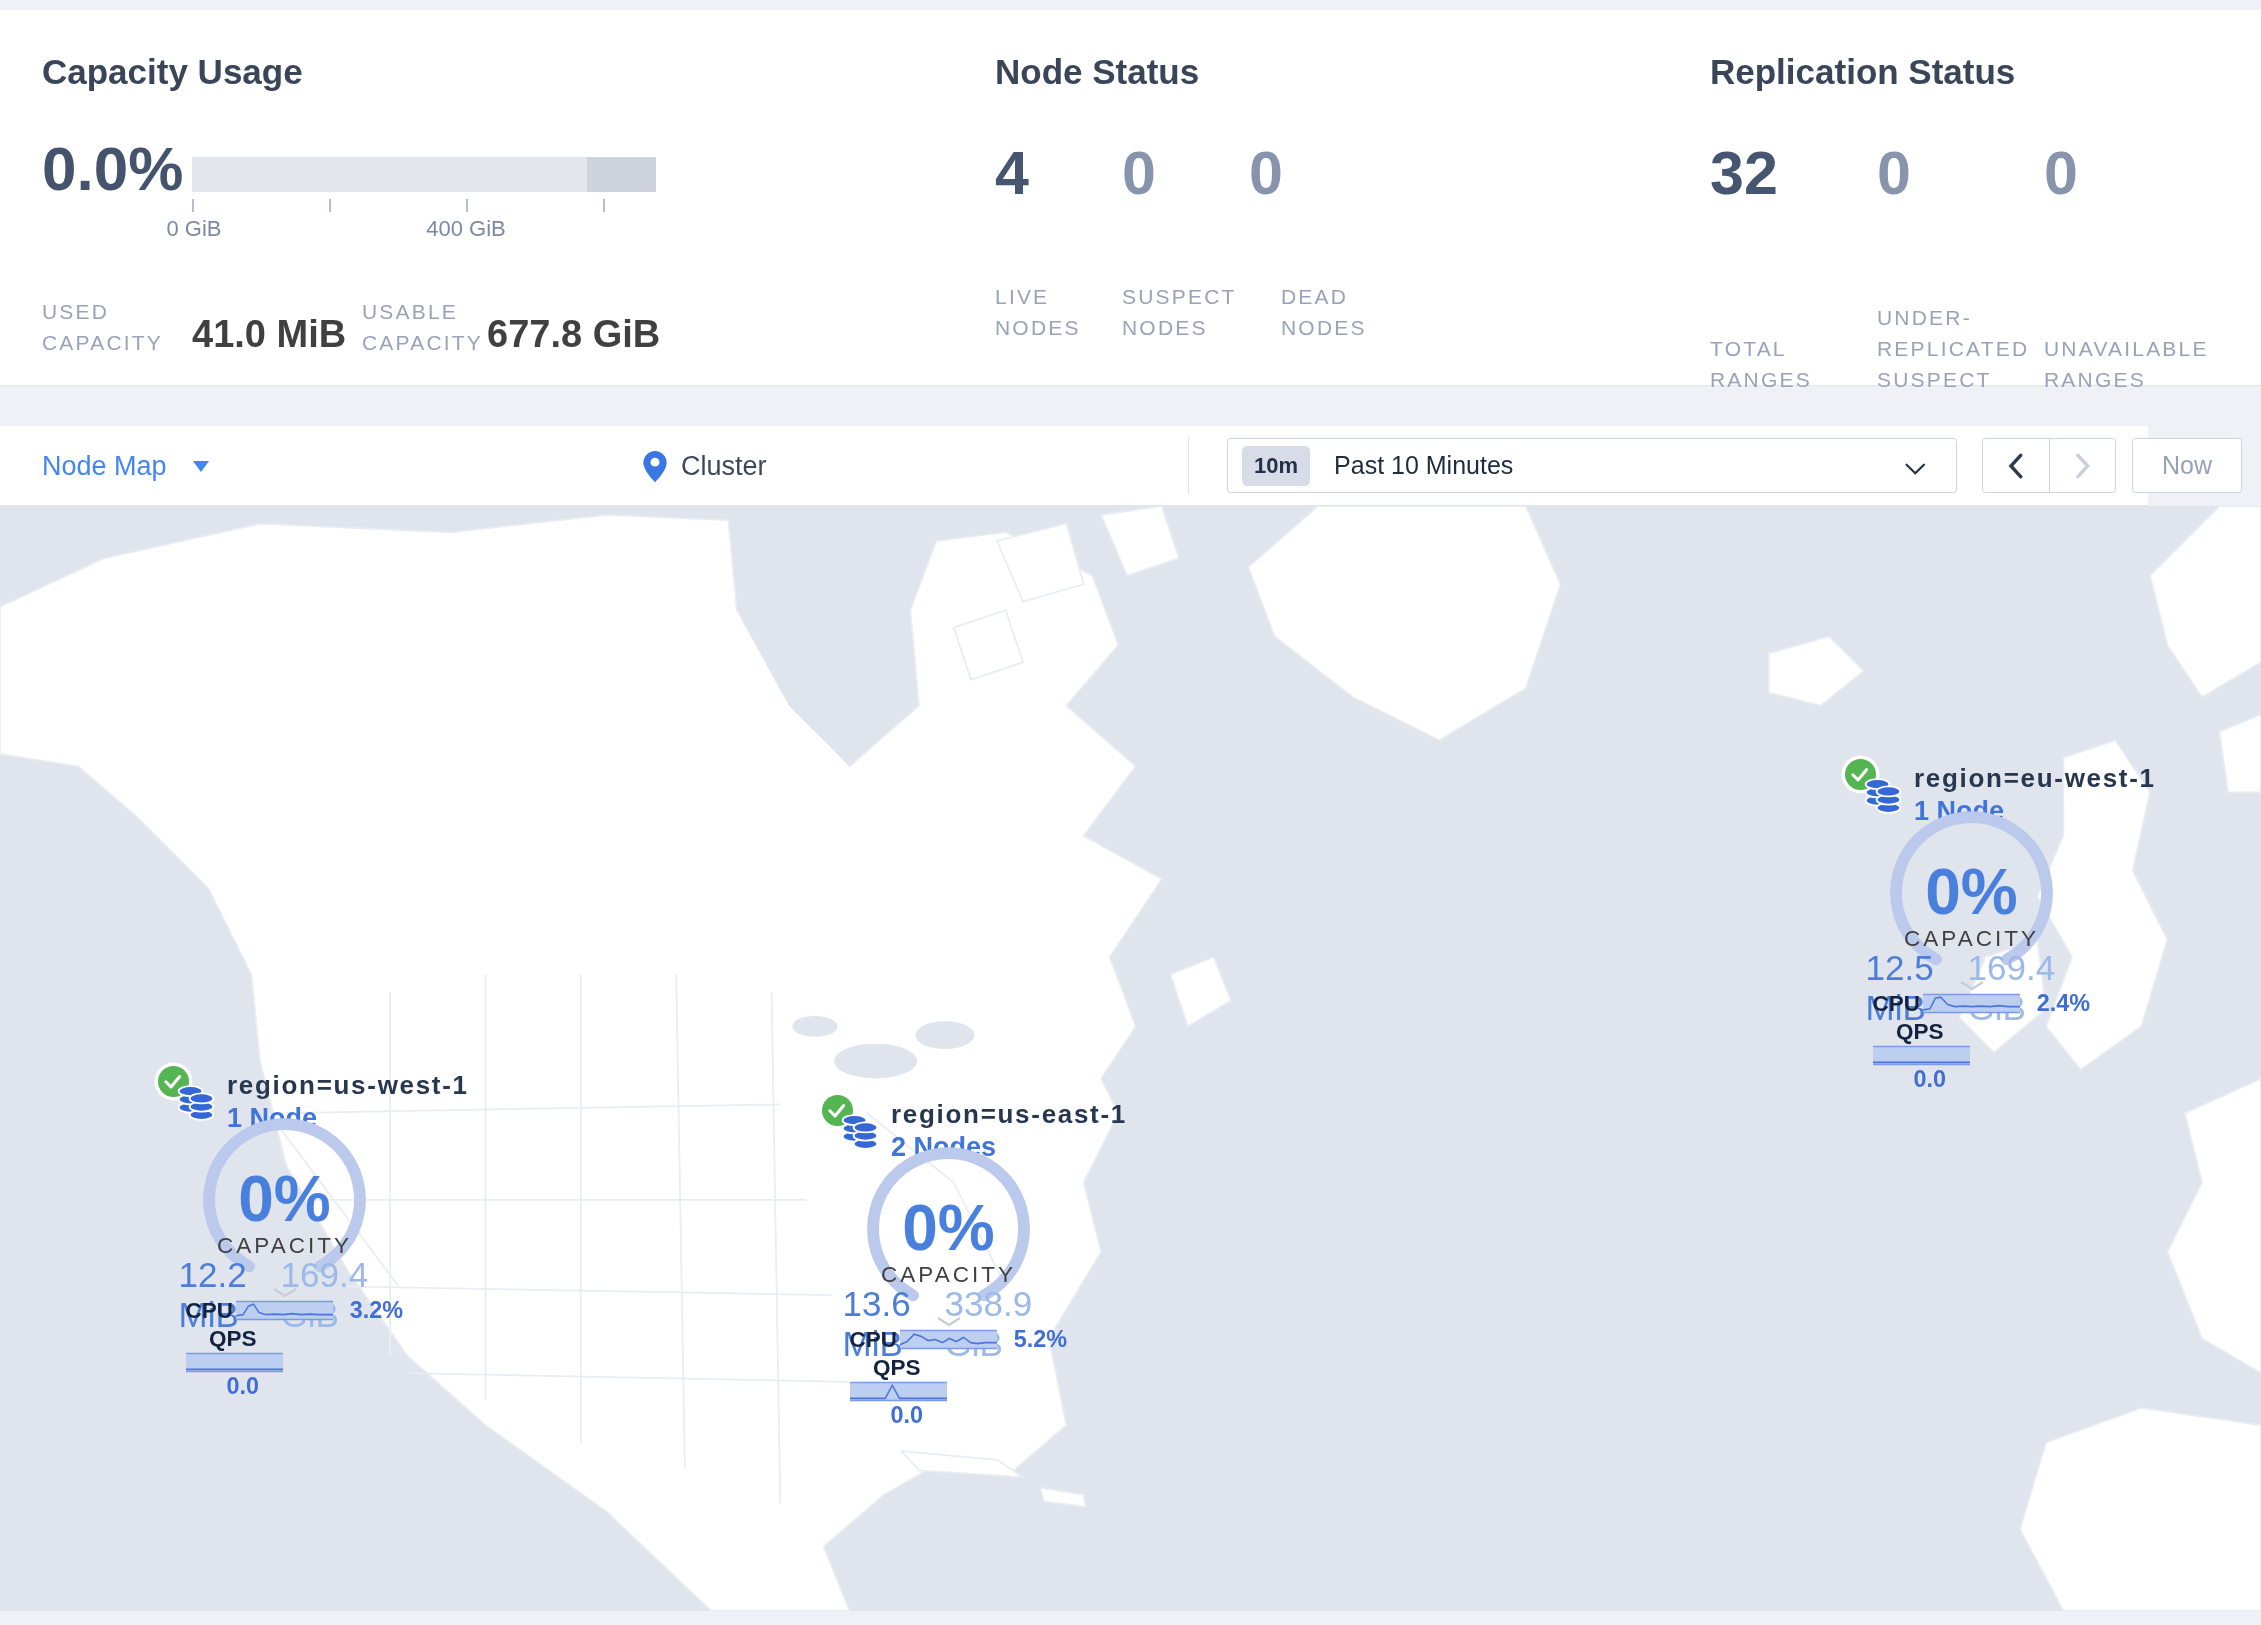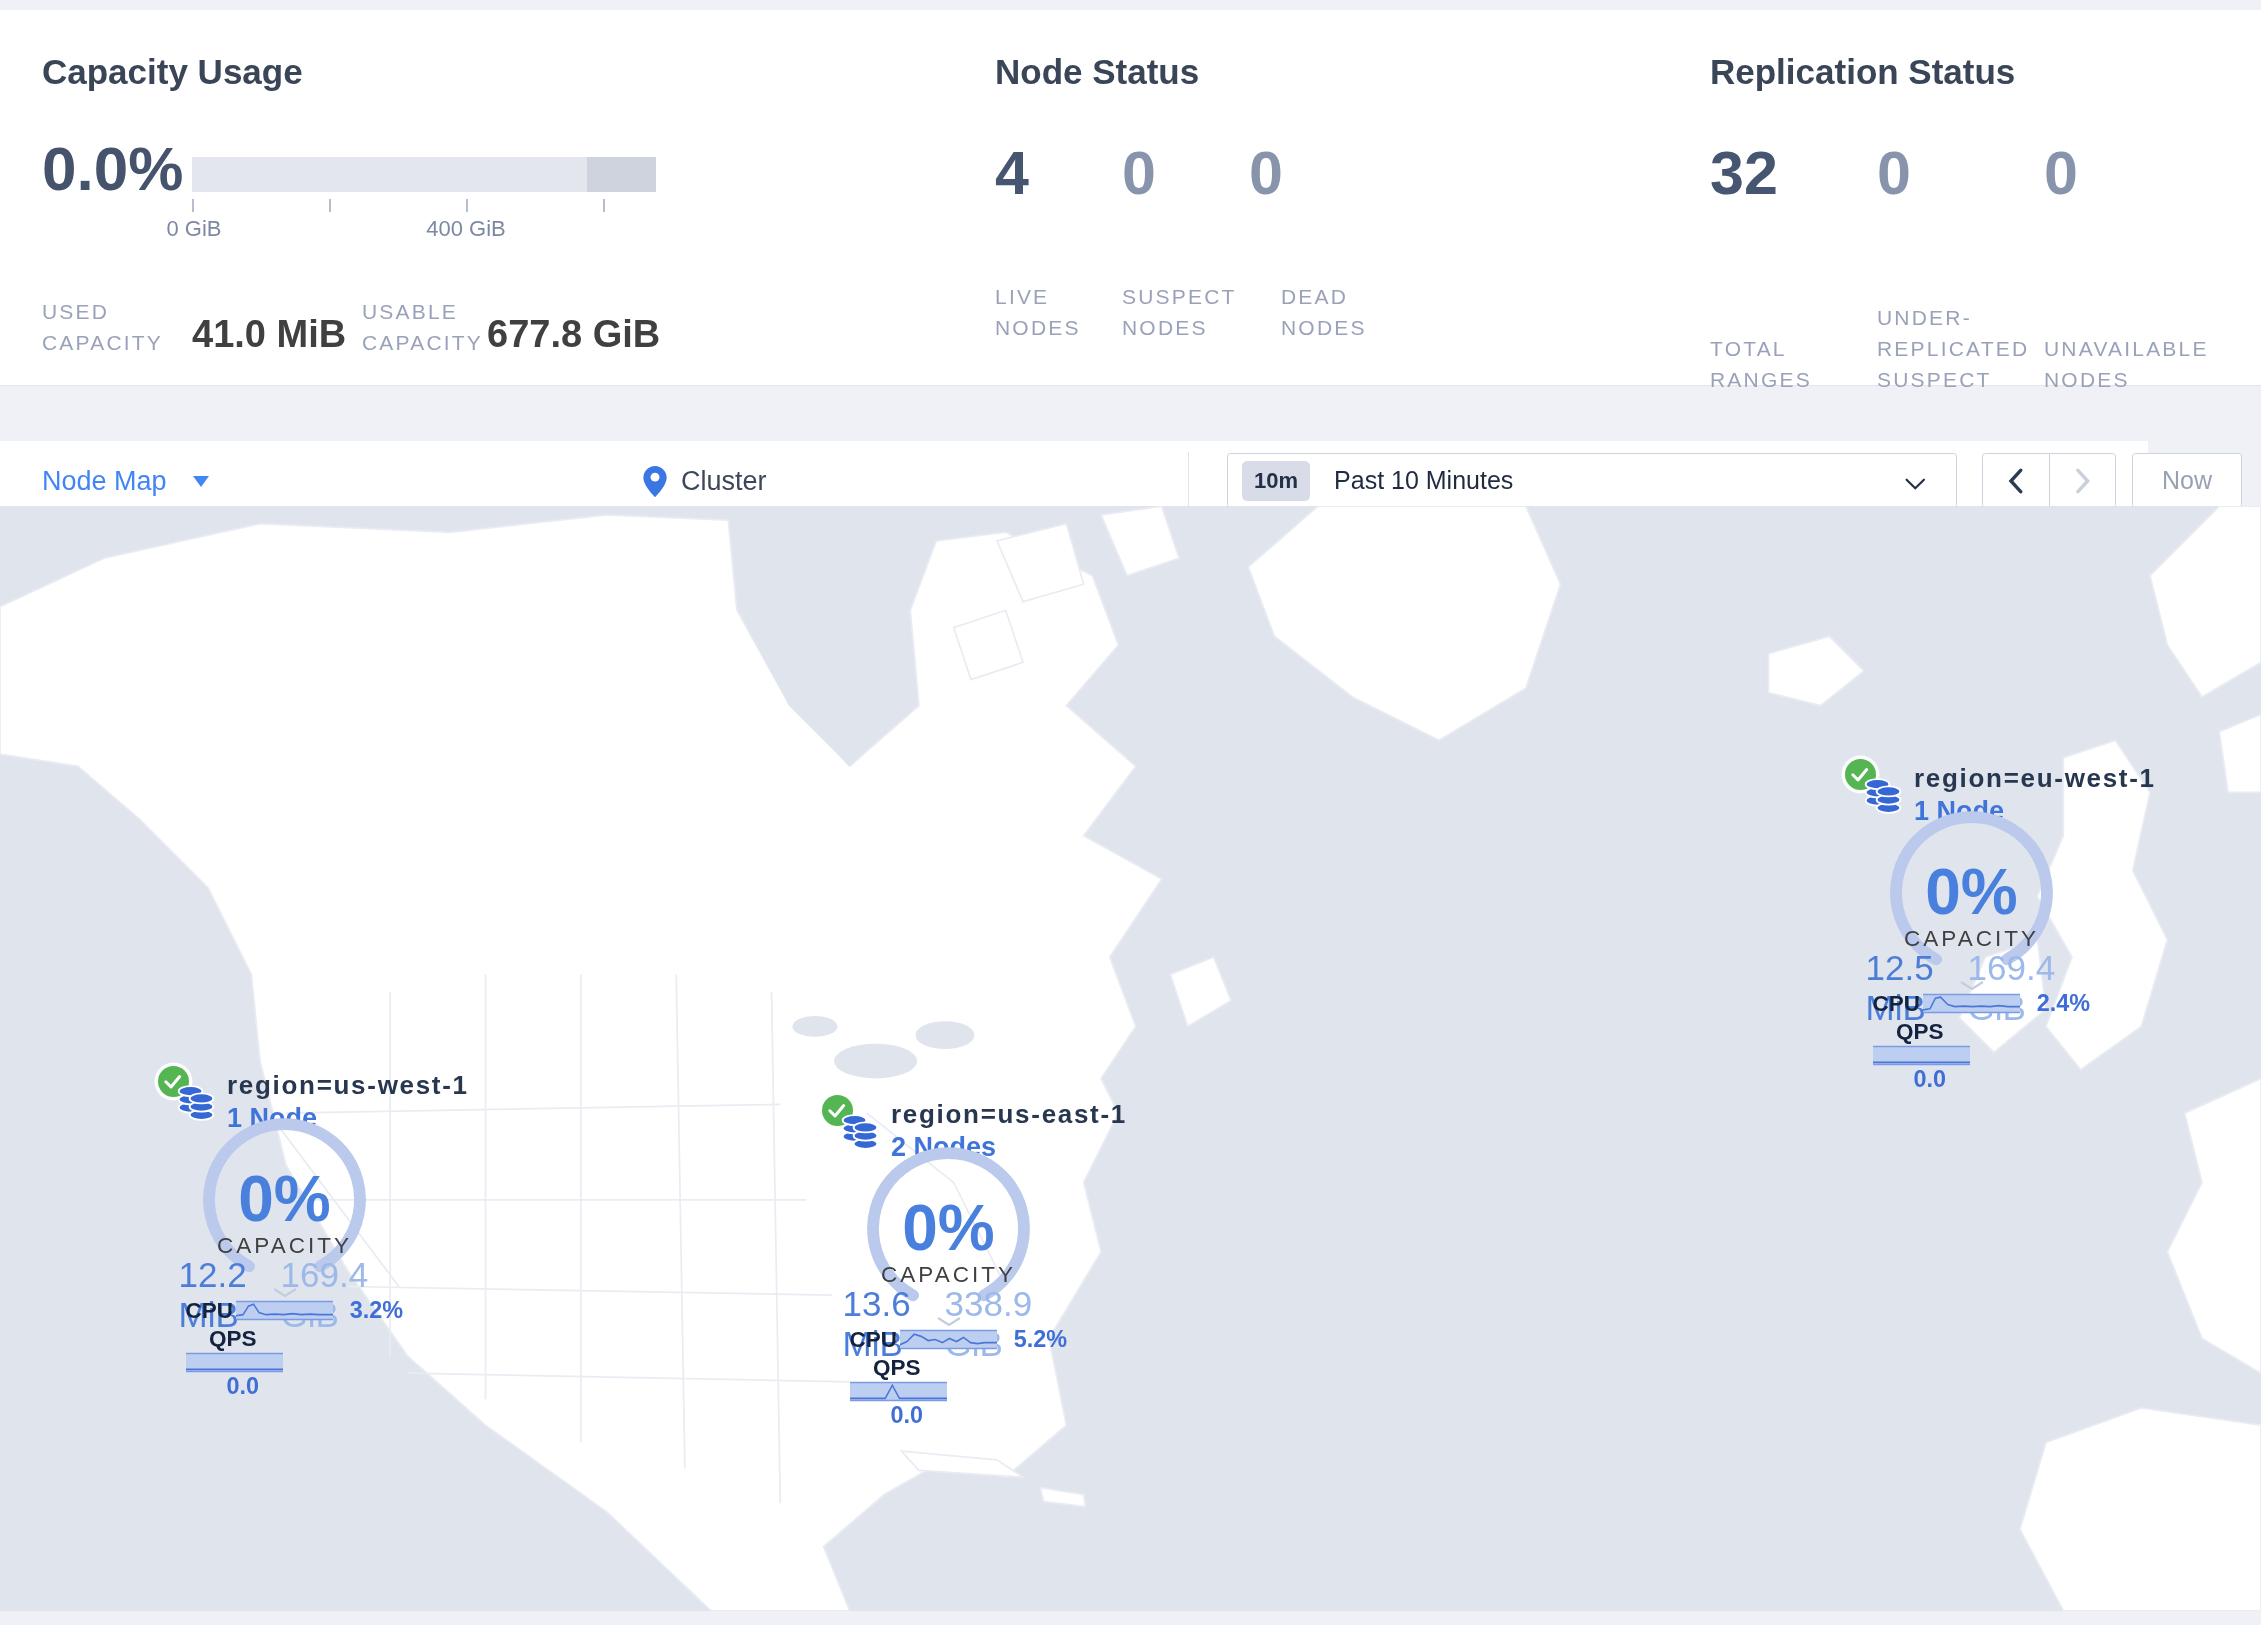--- a/index.html
+++ b/index.html
@@ -18,21 +18,21 @@
   .cap-tick-label { position:absolute; top:206px; font-size:22px; color:#7e89a1; transform:translateX(-50%); white-space:nowrap; }
   .muted-label { font-size:21px; color:#99a2b8; letter-spacing:2.2px; line-height:31px; }
   .stat-value { font-size:38px; font-weight:bold; color:#404040; }
   .stat-cols { position:absolute; display:flex; }
   .stat-col-n { width:127px; }
   .stat-col-r { width:167px; }
   .labels-row { position:absolute; display:flex; align-items:flex-end; }
   .labels-row .stat-col-n, .labels-row .stat-col-r { display:flex; align-items:flex-end; }
 
   
-  .toolbar { position:absolute; left:0; top:441px; width:2148px; height:80px; background:#ffffff; border-bottom:0.9px solid #e2e5ec; }
+  .toolbar { position:absolute; left:0; top:426px; width:2148px; height:80px; background:#ffffff; border-bottom:0.9px solid #e2e5ec; }
   .view-select { position:absolute; left:42px; top:0; height:80px; display:flex; align-items:center; gap:26px; cursor:pointer; }
   .view-select .label { font-size:27px; color:#4285f4; }
   .caret-down { width:0; height:0; border-left:8.7px solid transparent; border-right:8.7px solid transparent; border-top:11.3px solid #4285f4; }
   .breadcrumb { position:absolute; left:643px; top:0; height:80px; display:flex; align-items:center; gap:14px; }
   .breadcrumb .label { font-size:27px; color:#3e4759; }
   .tb-divider { position:absolute; left:1188px; top:11.3px; width:0.9px; height:57px; background:#dfe3ea; }
   .time-box { position:absolute; left:1227px; top:12px; width:730px; height:55px; background:#fff; border:1.7px solid #cdd3de; border-radius:3.5px; display:flex; align-items:center; cursor:pointer; }
   .time-badge { margin-left:14px; background:#d8dce8; border-radius:5.2px; padding:7px 12px; font-size:22px; font-weight:bold; color:#243047; }
   .time-text { margin-left:24px; font-size:25px; color:#1f2b3f; }
   .time-chevron { position:absolute; right:29.5px; top:22.5px; }
@@ -112,21 +112,21 @@
     <div class="stat-col-r big-num dim">0</div>
   </div>
   <div class="labels-row" style="left:1710px; top:271px; height:114px;">
     <div class="stat-col-r">
         <div class="muted-label" style="width:113px;">TOTAL RANGES</div>
       </div>
     <div class="stat-col-r">
         <div class="muted-label" style="width:143px;">UNDER-REPLICATED SUSPECT</div>
       </div>
     <div class="stat-col-r">
-        <div class="muted-label" style="width:170px;">UNAVAILABLE NODES</div>
+        <div class="muted-label" style="width:170px;">UNAVAILABLE RANGES</div>
       </div>
   </div>
 </div>
 
 <div class="toolbar">
   <div class="view-select">
     <span class="label">Node Map</span>
     <span class="caret-down"></span>
   </div>
   <div class="breadcrumb">

